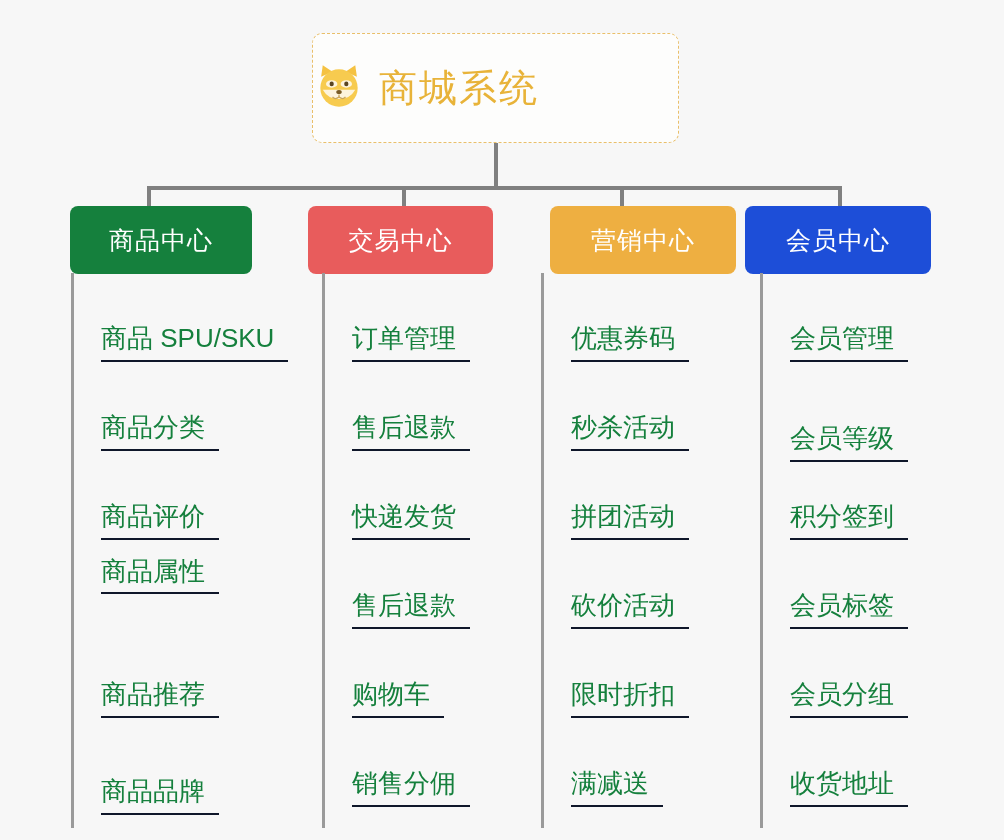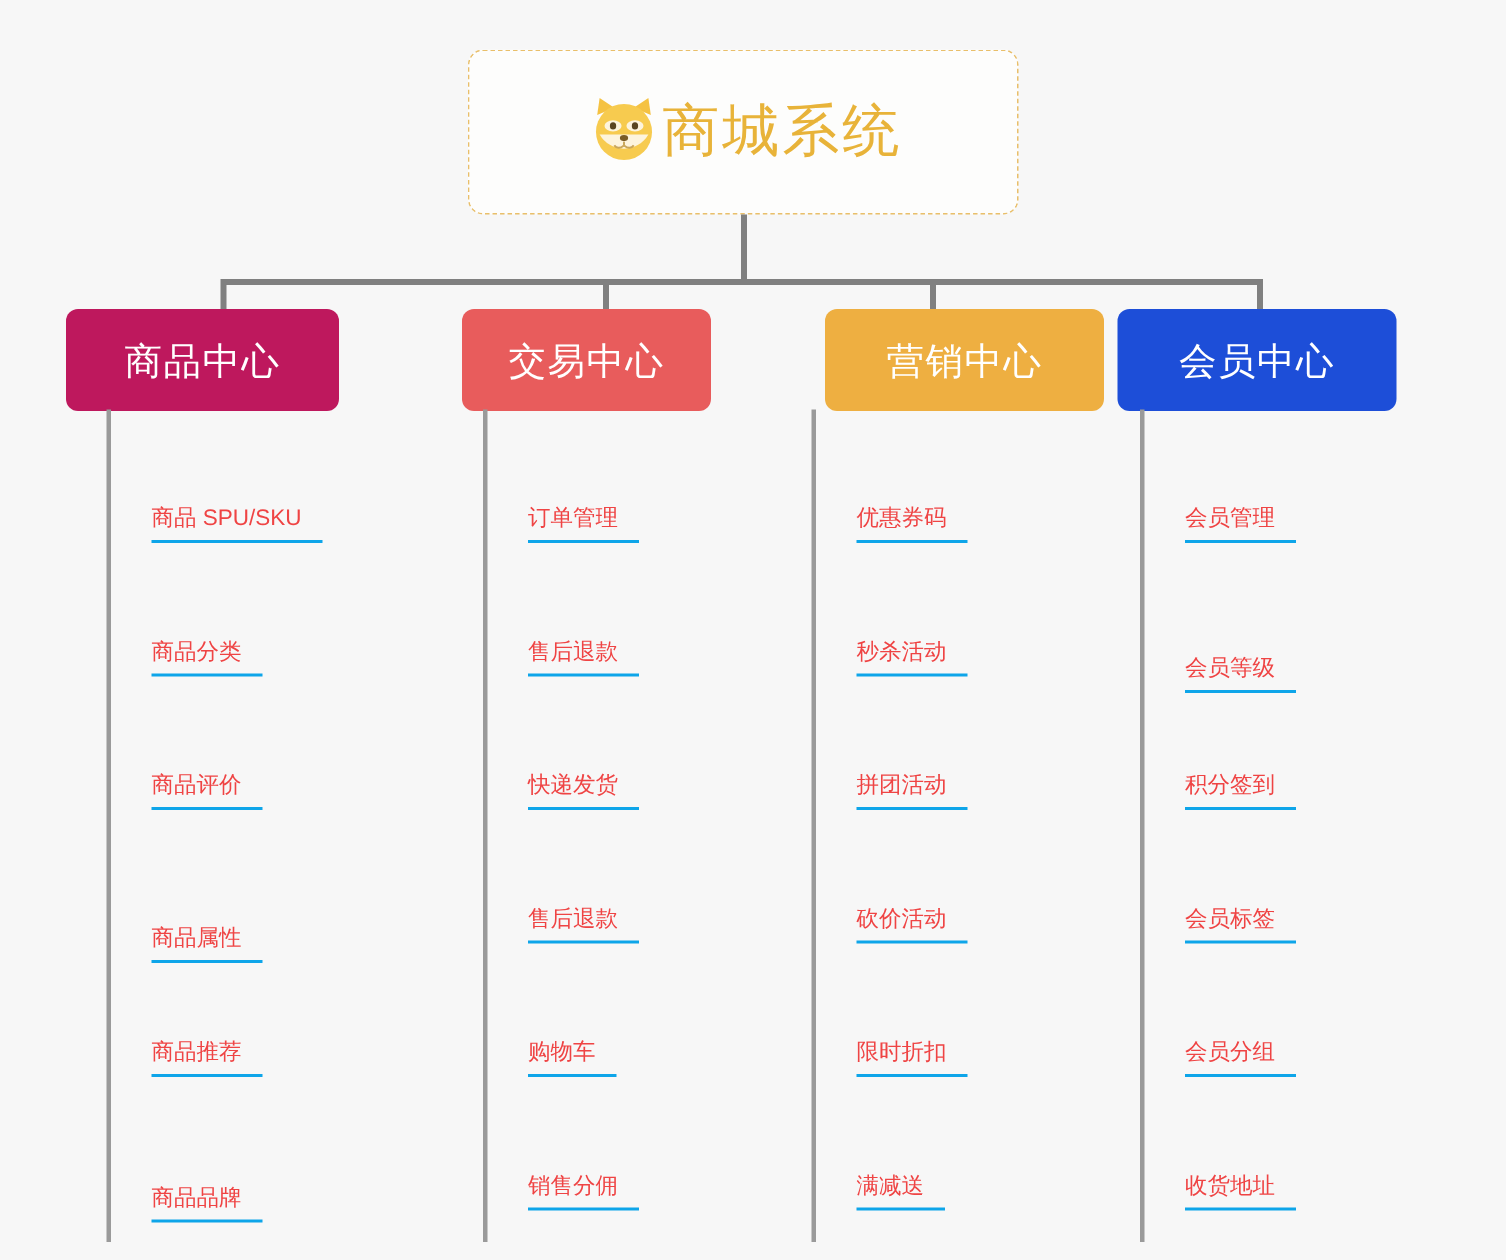--- a/index.html
+++ b/index.html
@@ -24,21 +24,22 @@
     position: absolute;
     left: 312px;
     top: 33px;
     width: 367px;
     height: 110px;
     background: #fdfdfc;
     border: 1px dashed #e9bf6a;
     border-radius: 10px;
     display: flex;
     align-items: center;
-    justify-content: center;
+    justify-content: flex-start;
+    gap: 14px;
   }
   #root-icon {
     width: 52px;
     height: 52px;
     flex: 0 0 52px;
     position: relative;
     display: block;
   }
   #root-title {
     font-size: 38px;
@@ -85,25 +86,25 @@
   .leaf-item {
     position: absolute;
     left: 0;
     height: 89px;
     display: flex;
     align-items: flex-end;
     padding-left: 34px;
     padding-bottom: 0px;
   }
   .leaf-label {
-    font-size: 15px;
-    color: #ef4444;
+    font-size: 26px;
+    color: #15803d;
     white-space: nowrap;
     line-height: 1.15;
-    border-bottom: 2px solid #0ea5e9;
+    border-bottom: 2px solid #0f172a;
     padding: 0 14px 6px 0;
     display: inline-block;
     transform: translateX(-4px);
   }
 </style>
 </head>
 <body>
 
 <div id="canvas">
 
@@ -136,45 +137,45 @@
 
   <div class="conn conn-v" style="left:494px; top:143px; height:45px;"></div>
 
   <div class="conn conn-h" style="left:149px; top:186px; width:692px;"></div>
 
   <div class="conn conn-v" style="left:147px; top:186px; height:21px;"></div>
   <div class="conn conn-v" style="left:402px; top:186px; height:20px;"></div>
   <div class="conn conn-v" style="left:620px; top:186px; height:20px;"></div>
   <div class="conn conn-v" style="left:838px; top:186px; height:20px;"></div>
 
-  <div class="cat-box" style="left: 44px; top: 206px; width: 182px; background: #be185d;">
+  <div class="cat-box" style="left: 70px; top: 206px; width: 182px; background: #15803d;">
     <span>商品中心</span>
   </div>
-  <div class="cat-box" style="left: 308px; top: 206px; width: 166px; background: rgb(232, 92, 92);">
+  <div class="cat-box" style="left: 308px; top: 206px; width: 185px; background: rgb(232, 92, 92);">
     <span>交易中心</span>
   </div>
   <div class="cat-box" style="left: 526px; top: 206px; width: 186px; background: rgb(238, 175, 65); margin-left: 24px;">
     <span>营销中心</span>
   </div>
   <div class="cat-box" style="left: 745px; top: 206px; width: 186px; background: #1d4ed8;">
     <span>会员中心</span>
   </div>
 
   <div class="leaf-col" style="left:71px;">
     <div class="leaf-trunk" style="height:555px;"></div>
     <div class="leaf-item" style="top:0px;">
       <span class="leaf-label">商品 SPU/SKU</span>
     </div>
     <div class="leaf-item" style="top:89px;">
       <span class="leaf-label">商品分类</span>
     </div>
     <div class="leaf-item" style="top:178px;">
       <span class="leaf-label">商品评价</span>
     </div>
-    <div class="leaf-item" style="top:280px;">
+    <div class="leaf-item" style="top:258px;align-items:center;">
       <span class="leaf-label">商品属性</span>
     </div>
     <div class="leaf-item" style="top:356px;">
       <span class="leaf-label">商品推荐</span>
     </div>
     <div class="leaf-item" style="top:453px;">
       <span class="leaf-label">商品品牌</span>
     </div>
   </div>
 

